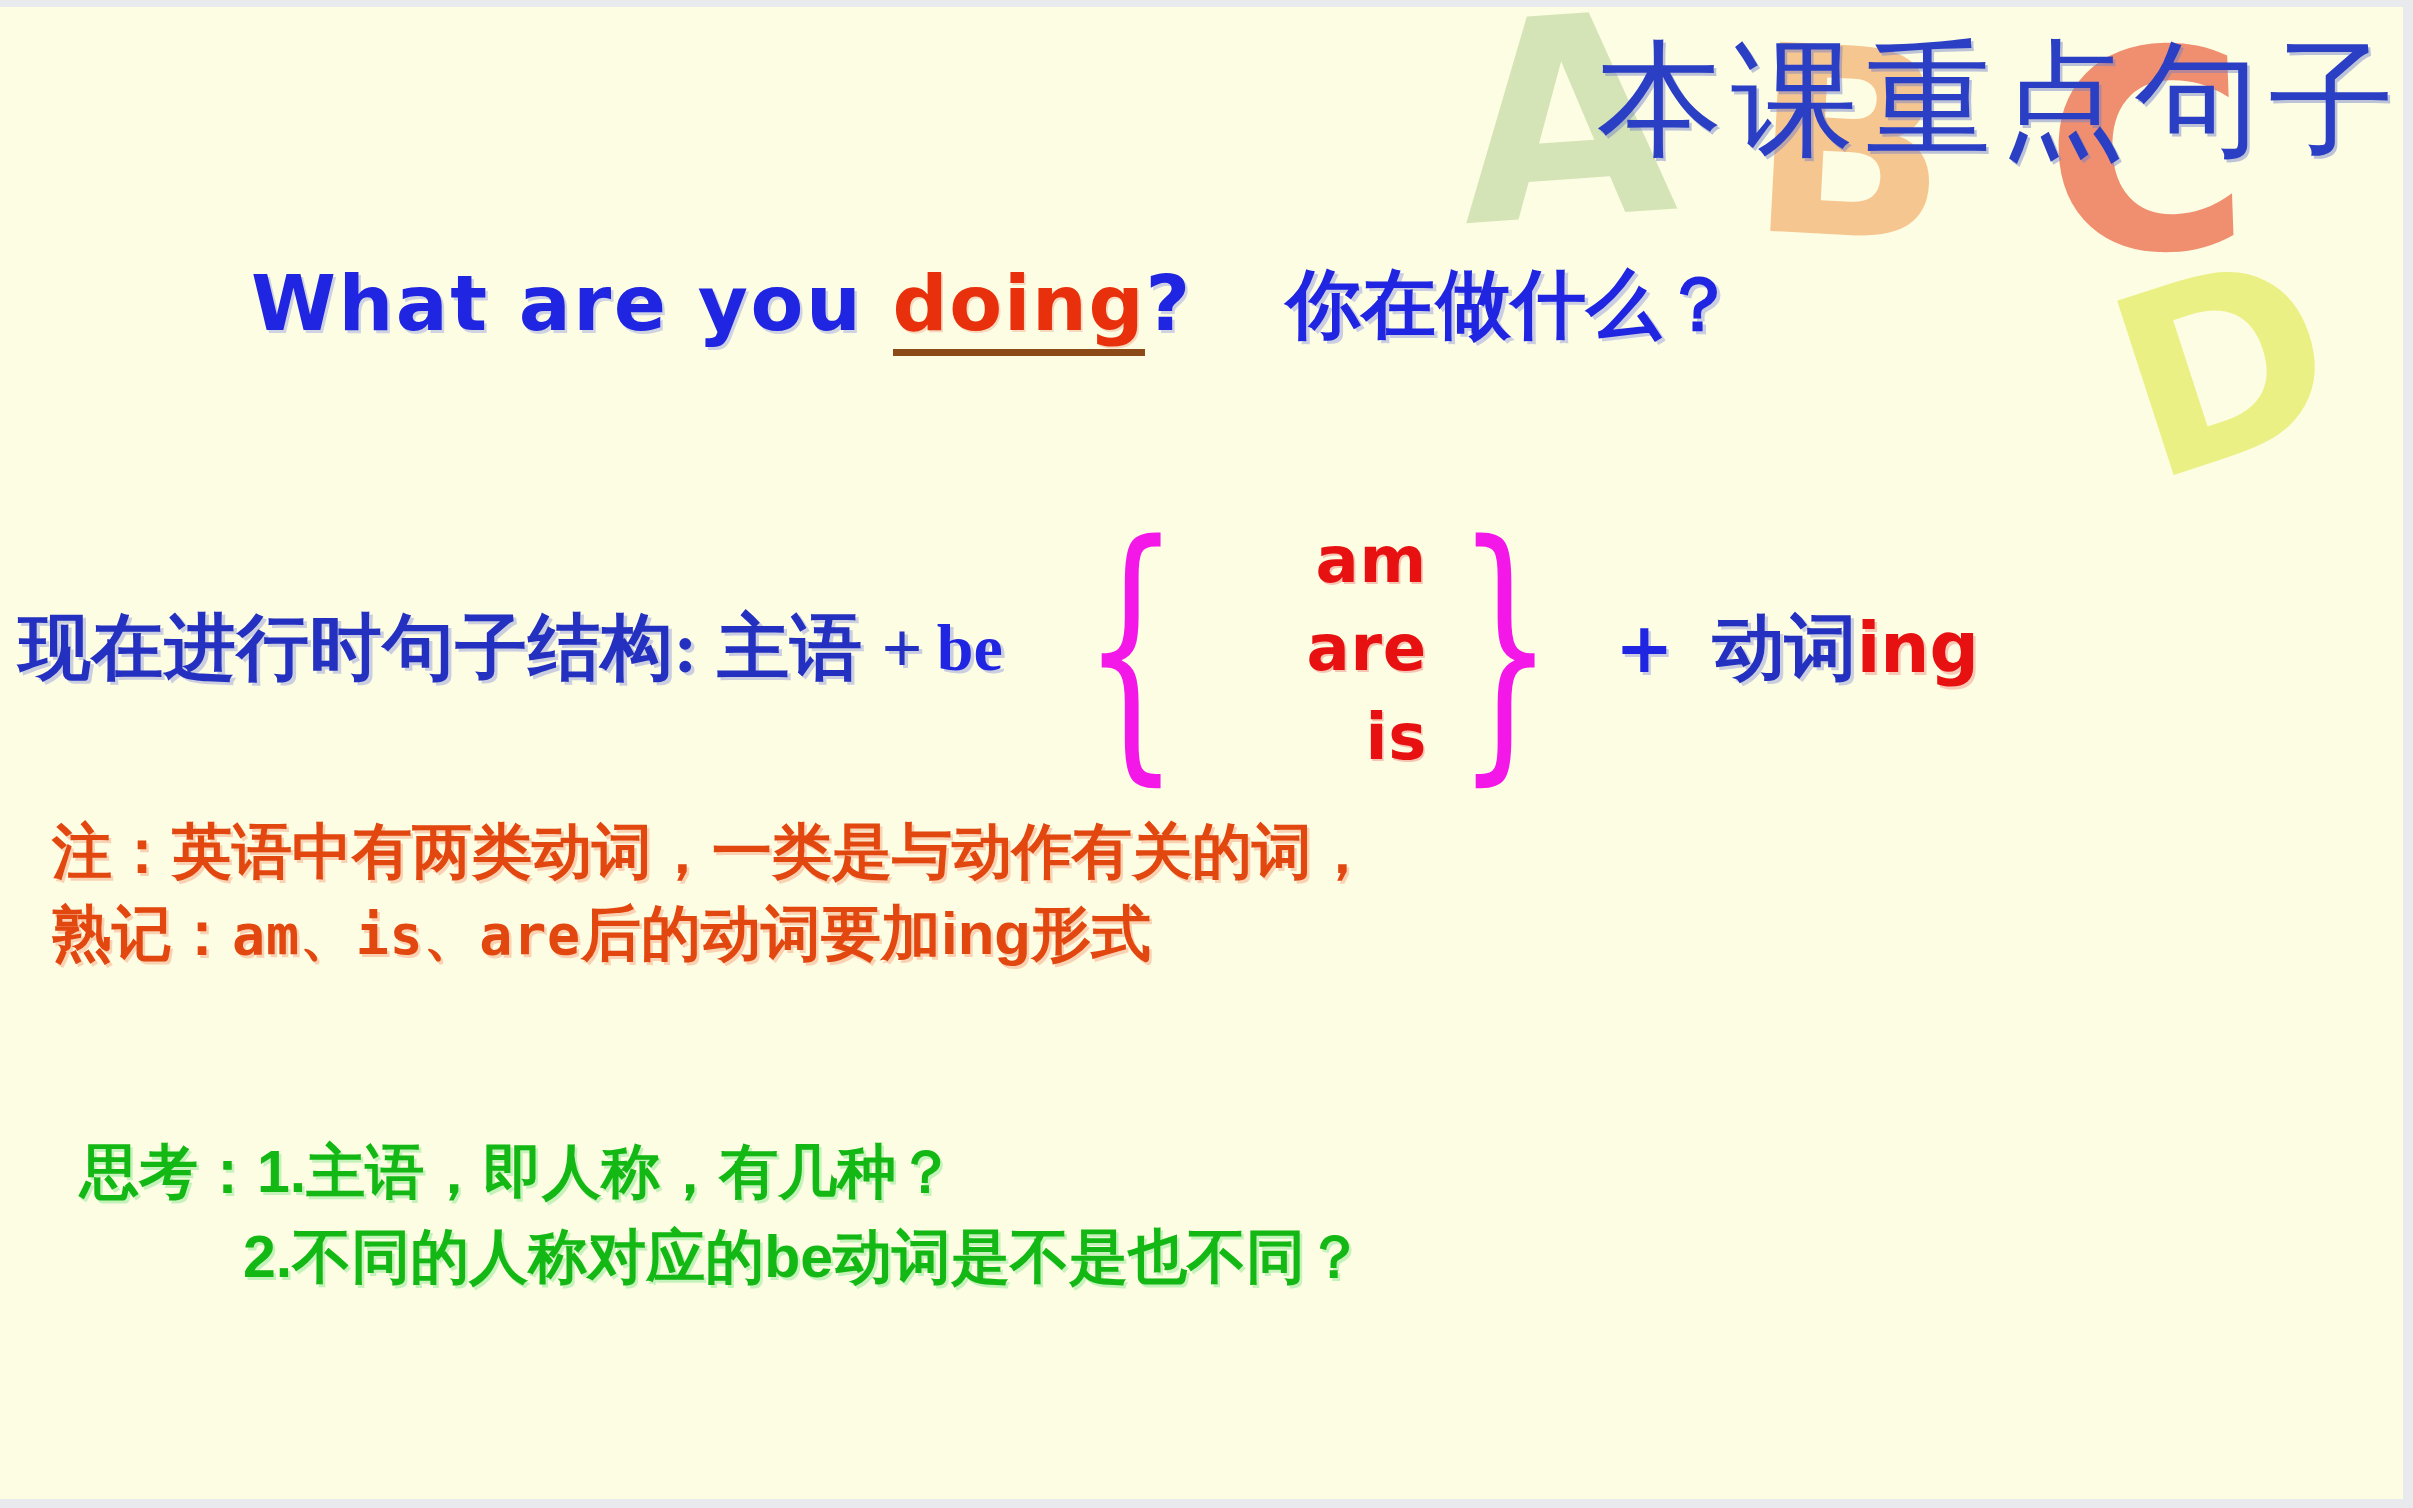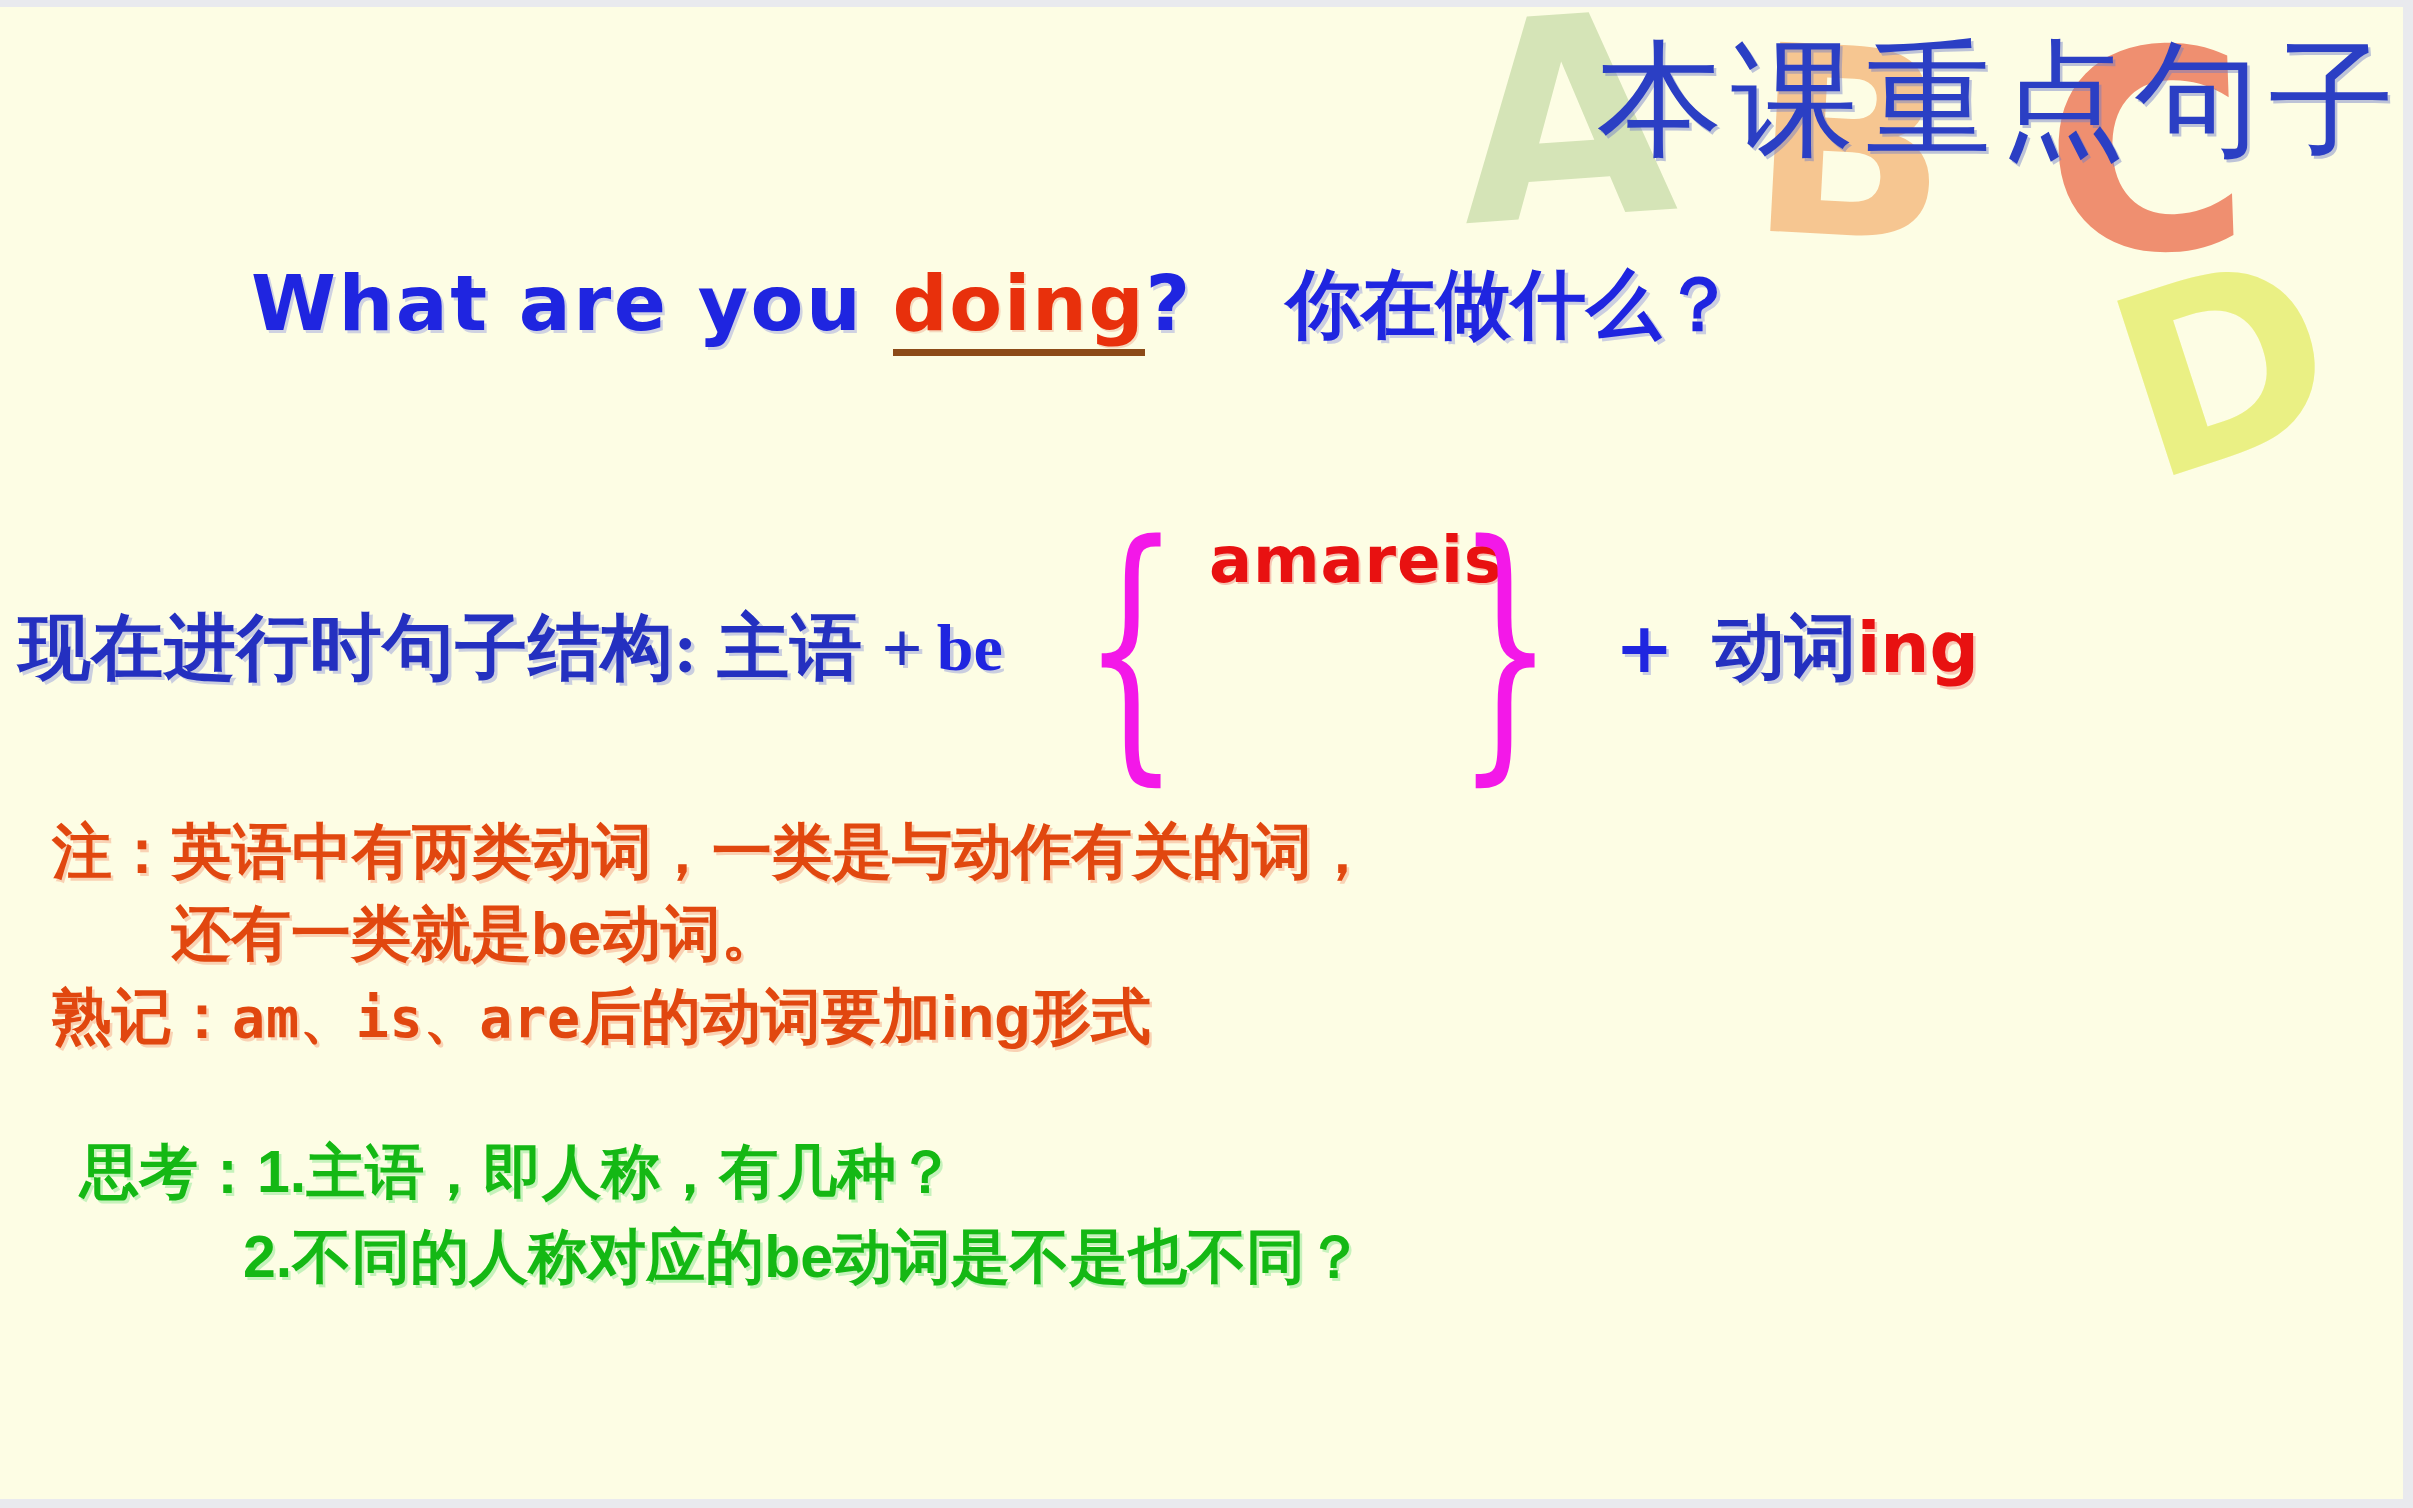--- a/index.html
+++ b/index.html
@@ -175,23 +175,23 @@
     line-height: 0.62;
     color: #f318e8;
     font-weight: 400;
     display: block;
     transform: scaleX(0.55);
   }
   .brace-left { margin-right: -18.4px; }
   .brace-right { margin-left: -18.4px; }
   .be-stack {
     display: flex;
-    flex-direction: row;
+    flex-direction: column;
     justify-content: space-between;
-    align-items: flex-start;
+    align-items: flex-end;
     height: 251px;
     width: 218px;
     padding: 0 8.4px;
   }
   .be-word {
     font-family: "DejaVu Sans", sans-serif;
     font-weight: 700;
     font-size: 64px;
     color: #e81111;
     letter-spacing: 0.8px;
@@ -296,21 +296,20 @@
         <span class="brace brace-right">}</span>
       </span>
 
       <span class="plus-sign">+</span>
       <span class="verb-cn">动词</span>
         <span class="verb-ing">ing</span>
     </div>
 
     <div class="note-block">
       <div class="note-line">注：英语中有两类动词，一类是与动作有关的词，</div>
-      <div class="note-line note-line-indent">还有一类就是be动词。</div>
       <div class="note-line"><span>熟记：</span><span class="note-mono">am、is、are</span><span>后的动词要加ing形式</span></div>
     </div>
 
     <div class="think-block">
       <div class="think-line">思考：1.主语，即人称，有几种？</div>
       <div class="think-line think-line-indent">2.不同的人称对应的be动词是不是也不同？</div>
     </div>
 
   </div>
 </div>

